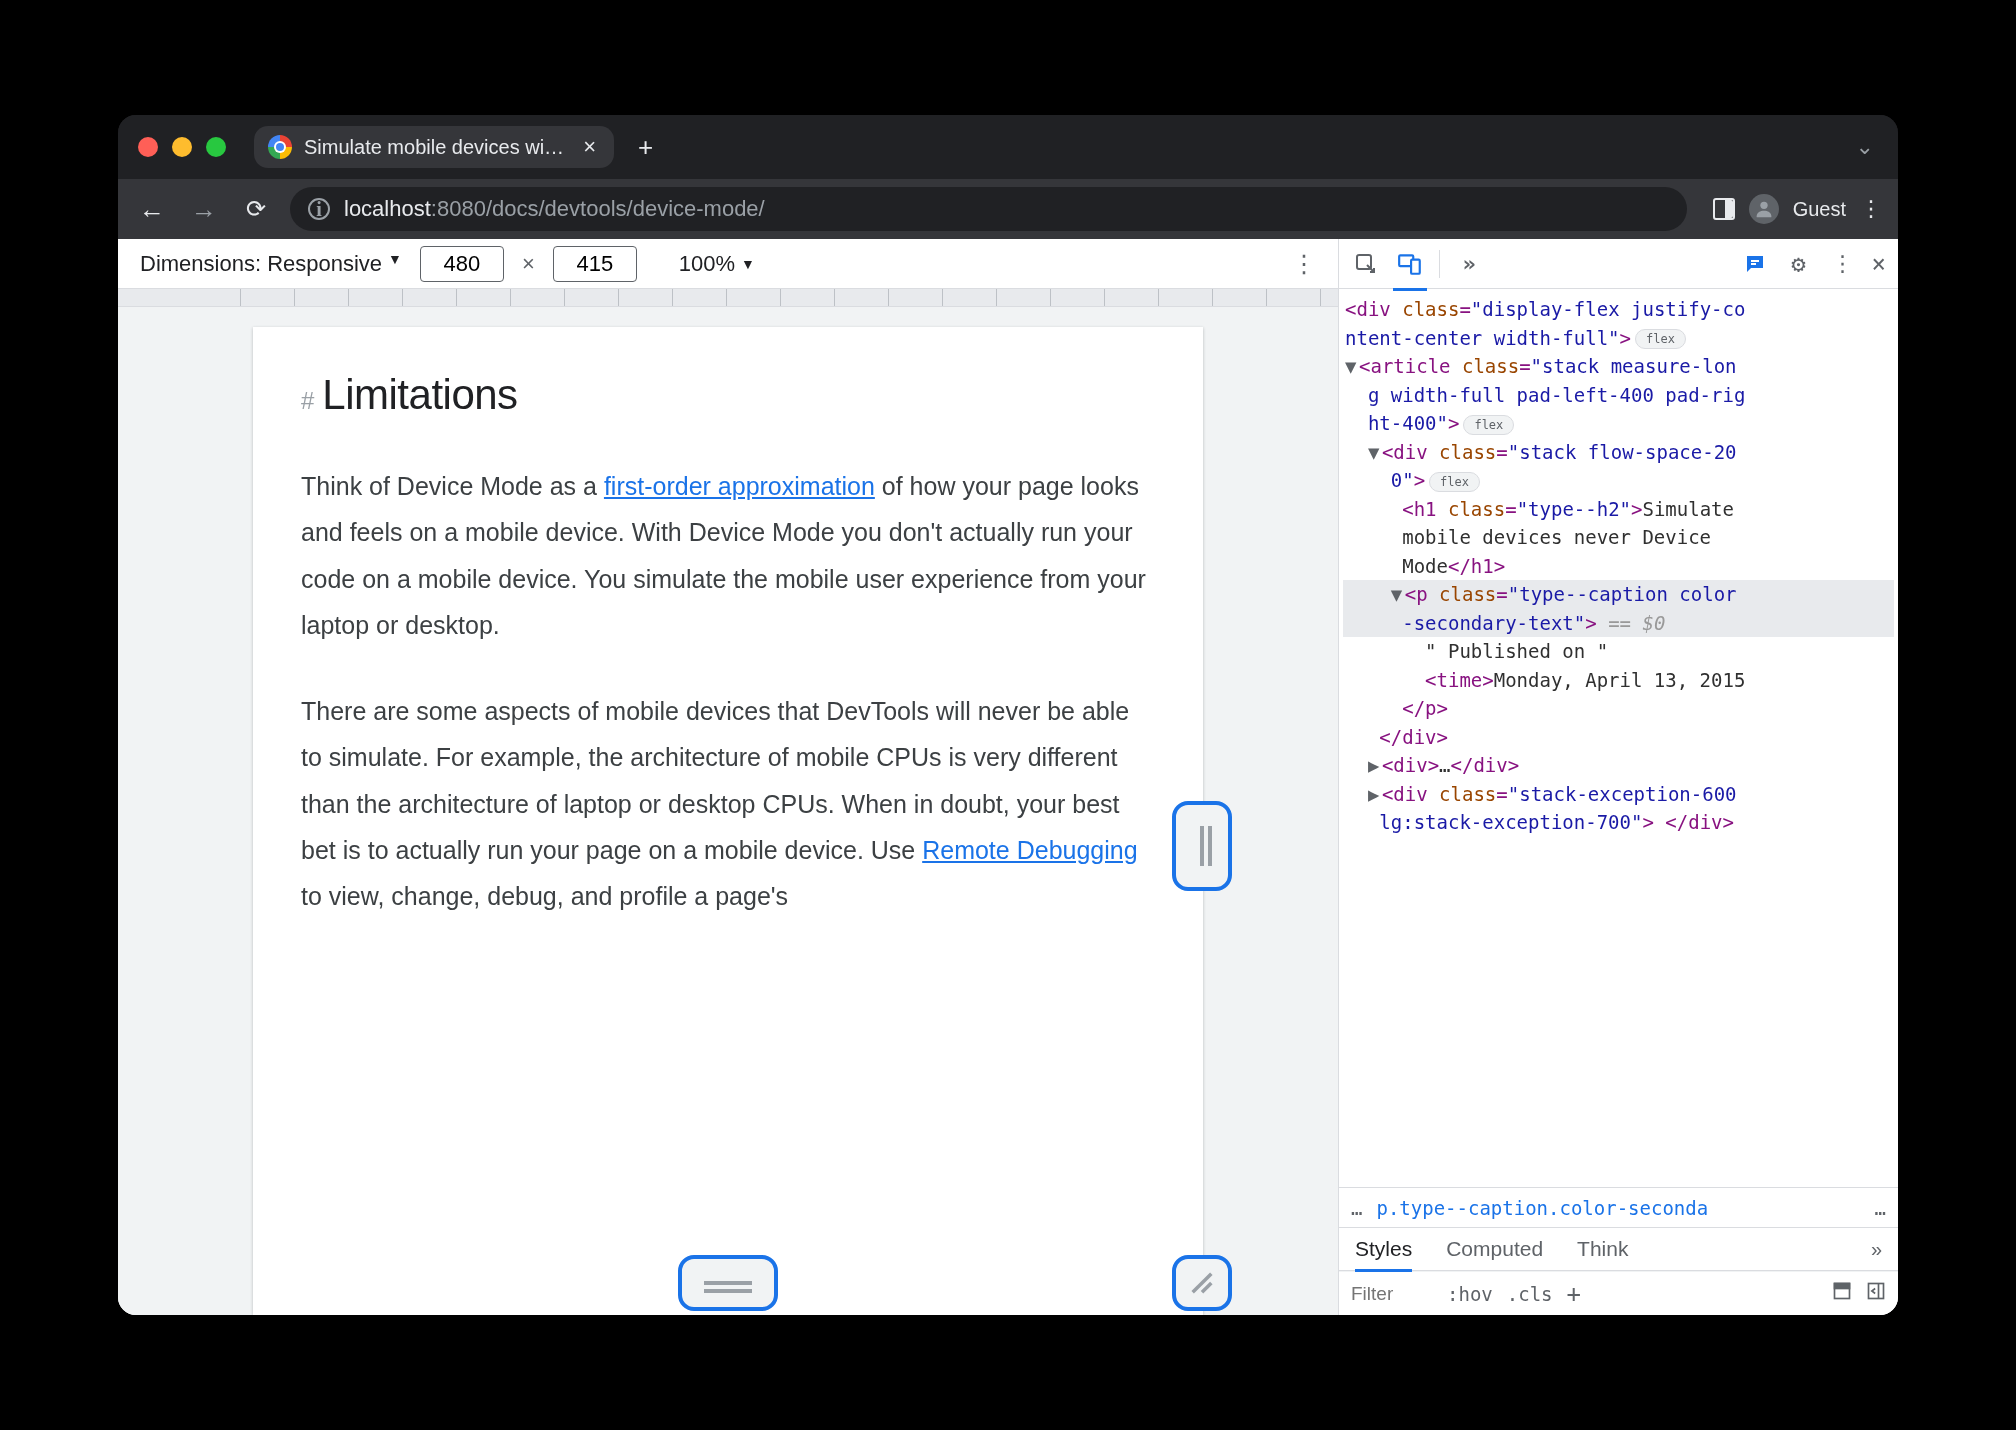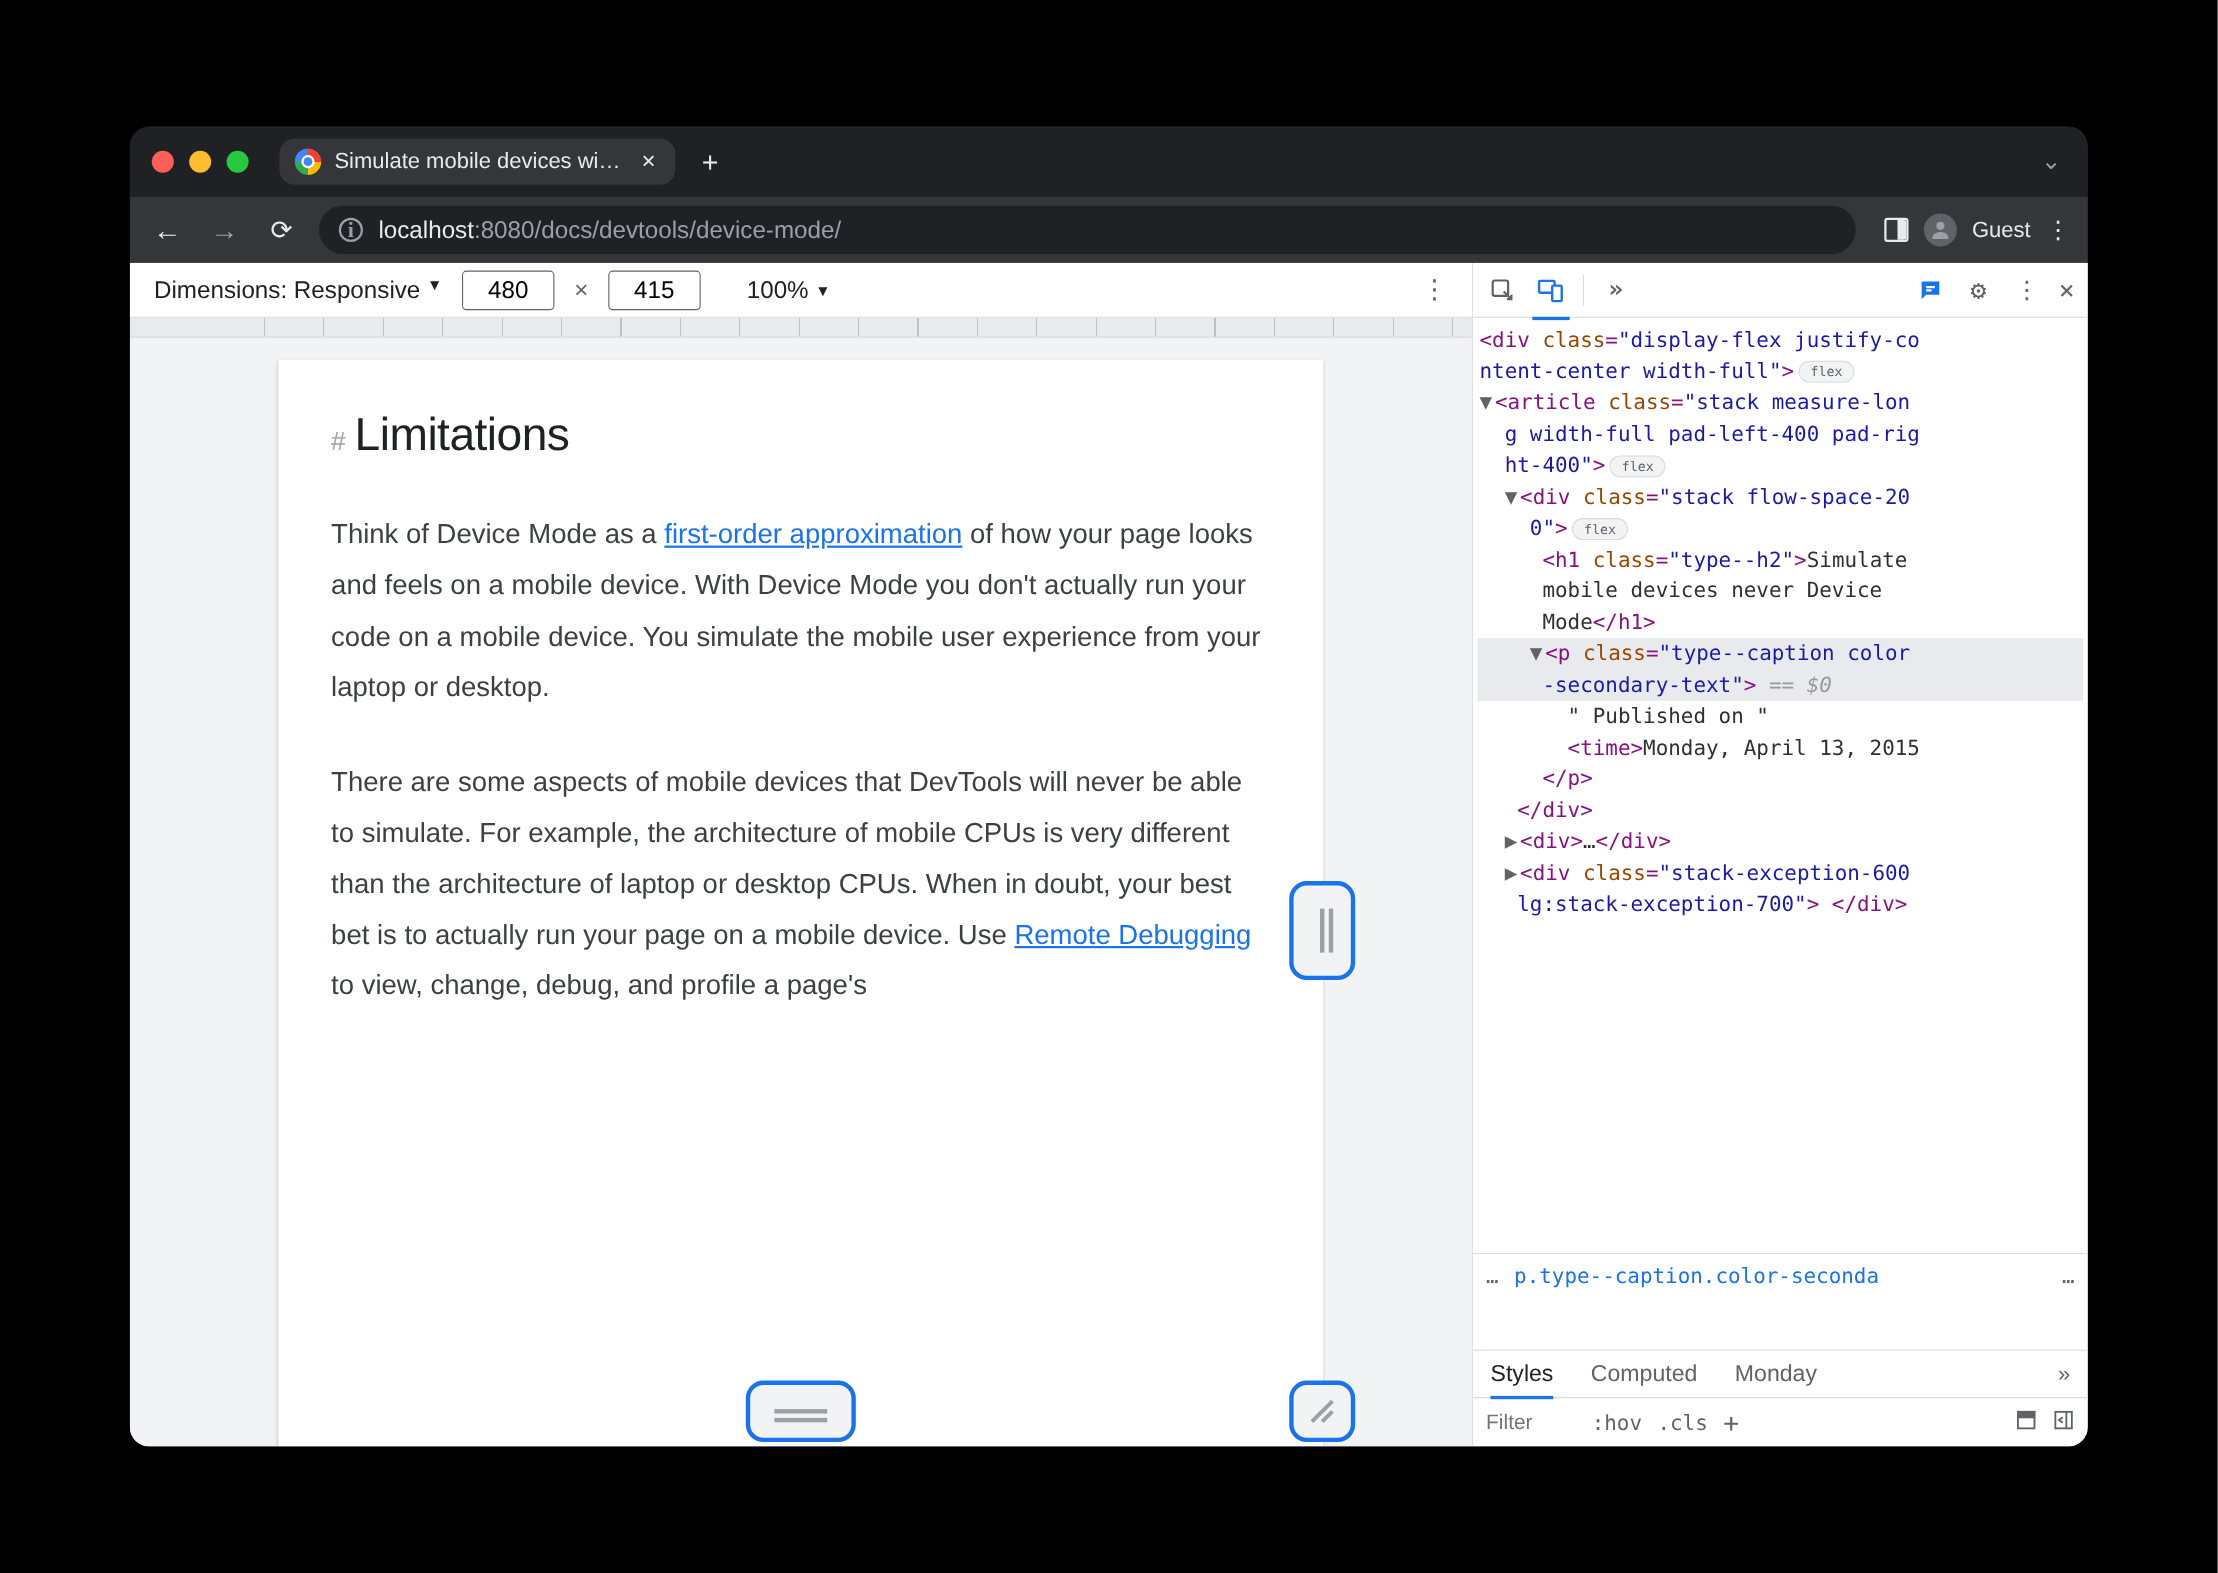--- a/index.html
+++ b/index.html
@@ -87,21 +87,21 @@
 .t-val { color: #1a1aa6; }
 .t-text { color: #303030; }
 .t-comment { color: #999; font-style: italic; }
 .flex-pill { display: inline-block; background: #f1f3f4; border: 1px solid #dadce0; border-radius: 12px; padding: 0 10px; font-size: 12px; color: #5f6368; vertical-align: middle; margin-left: 4px;}
 .tree-arrow { display: inline-block; width: 14px; color: #5f6368; }
 
 .breadcrumb-bar { height: 40px; border-top: 1px solid #dadce0; display: flex; align-items: center; padding: 0 12px; font-size: 19px; gap: 14px; }
 .bc-dots { color: #5f6368; cursor: pointer; }
 .bc-sel { color: #1a73e8; flex: 1; white-space: nowrap; overflow: hidden; }
 
-.styles-tabs { height: 44px; border-top: 1px solid #dadce0; border-bottom: 1px solid #dadce0; display: flex; align-items: center; padding: 0 16px; gap: 34px; font-size: 21px; font-family: -apple-system, sans-serif; margin-top: 48px; }
+.styles-tabs { height: 44px; border-top: 1px solid #dadce0; border-bottom: 1px solid #dadce0; display: flex; align-items: center; padding: 0 16px; gap: 34px; font-size: 21px; font-family: -apple-system, sans-serif; }
 .styles-tab { color: #5f6368; cursor: pointer; position: relative; padding: 8px 0;}
 .styles-tab.active { color: #202124; }
 .styles-tab.active::after { content: ""; position: absolute; bottom: -3px; left: 0; right: 0; height: 3px; background: #1a73e8; }
 .styles-more { margin-left: auto; color: #5f6368; cursor: pointer; font-size: 20px;}
 
 .filter-row { height: 44px; display: flex; align-items: center; padding: 0 12px; gap: 14px; font-size: 19px; font-family: -apple-system, sans-serif; border-top: 1px solid #f1f3f4;}
 .filter-input { width: 82px; border: none; font-size: 19px; color: #5f6368; outline: none; }
 .filter-btn { color: #5f6368; cursor: pointer; font-family: Menlo, monospace; }
 .filter-icons { margin-left: auto; display: flex; gap: 14px; align-items: center;}
 .filter-icon { color: #5f6368; cursor: pointer; font-size: 22px; }
@@ -246,21 +246,21 @@
 
       <div class="breadcrumb-bar">
         <span class="bc-dots">…</span>
         <span class="bc-sel">p.type--caption.color-seconda</span>
         <span class="bc-dots">…</span>
       </div>
 
       <div class="styles-tabs">
         <span class="styles-tab active">Styles</span>
         <span class="styles-tab">Computed</span>
-        <span class="styles-tab">Monday</span>
+        <span class="styles-tab">Think</span>
         <span class="styles-more">»</span>
       </div>
 
       <div class="filter-row">
         <input class="filter-input" placeholder="Filter" style="">
         <span class="filter-btn">:hov</span>
         <span class="filter-btn">.cls</span>
         <span class="filter-btn" style="font-size:24px;">+</span>
         <div class="filter-icons">
           <span class="filter-icon">

